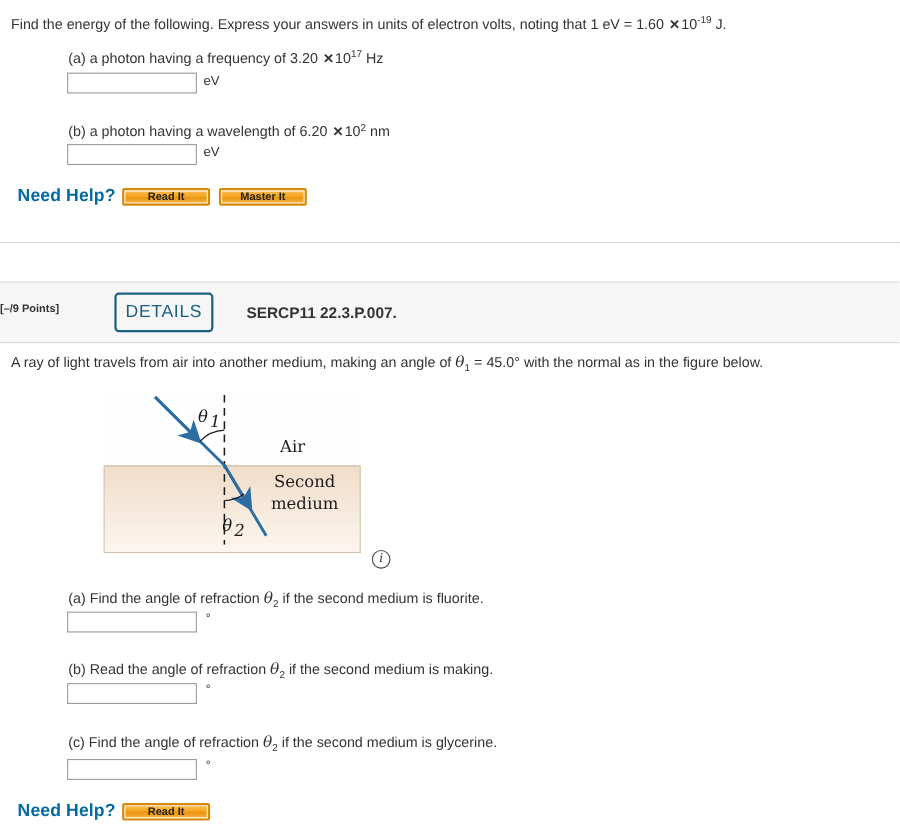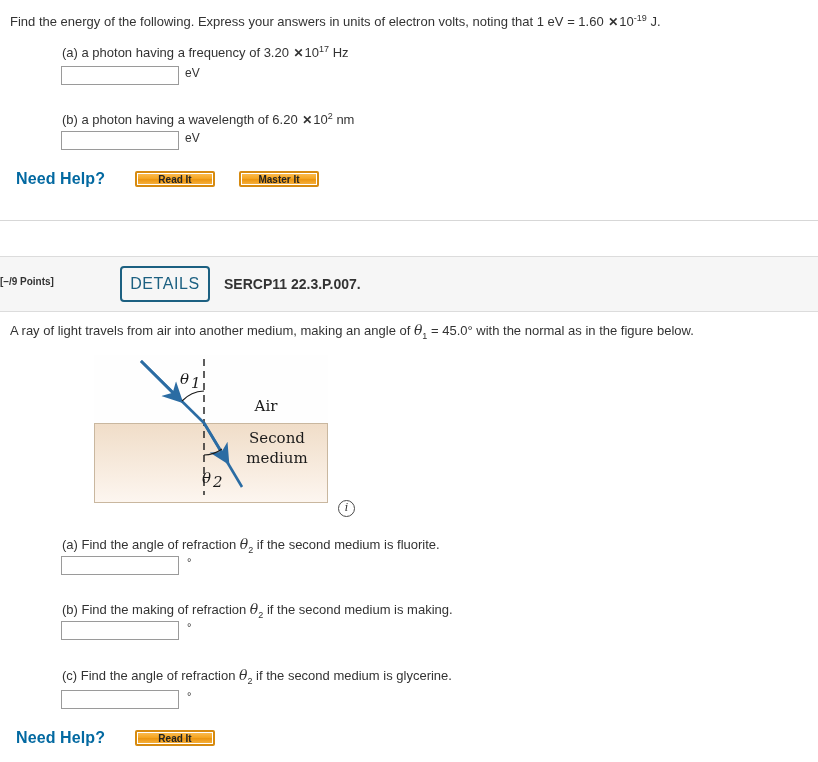--- a/index.html
+++ b/index.html
@@ -93,37 +93,37 @@
     display: flex;
     align-items: center;
   }
   .need-help-label {
     font-size: 16px;
     font-weight: bold;
     color: #0369a1;
     letter-spacing: 0.1px;
   }
   .help-btn {
-    margin-left: 30px;
+    margin-left: 6px;
     width: 80px;
     height: 16px;
     border: 2px solid #d68a10;
     border-radius: 2px;
     background: linear-gradient(to bottom, #fcbe56 0%, #f5a623 45%, #eb9511 55%, #f7b442 100%);
     box-shadow: inset 0 0 0 1px #ffffff;
     font-family: "Liberation Sans", sans-serif;
     font-size: 10px;
     font-weight: bold;
     color: #222222;
     line-height: 14px;
     text-align: center;
     cursor: pointer;
     padding: 0;
   }
-  .help-btn + .help-btn { margin-left: 24px; }
+  .help-btn + .help-btn { margin-left: 8px; }
 
   
   .rule {
     position: absolute;
     left: 0;
     width: 818px;
     height: 1px;
     background: #d7d7d7;
   }
   .section-band {
@@ -228,21 +228,21 @@
     <button class="help-btn">Master It</button>
   </div>
 </div>
 
 <div class="rule" style="top:220px;"></div>
 
 <div class="section-band" style="top:256px; height:54px;"></div>
 
 <div class="points-label" style="left:0px; top:276px;">[–/9 Points]</div>
 
-<button class="details-btn" style="left:120px; top:266px; width:90px; height:36px;">DETAILS</button>
+<button class="details-btn" style="left:104px; top:266px; width:90px; height:36px;">DETAILS</button>
 
 <div class="problem-code" style="left:224px; top:276px;">SERCP11 22.3.P.007.</div>
 
 <div class="prompt-line" style="left:10px; top:322px;">
   <span>A ray of light travels from air into another medium, making an angle of </span><span class="theta">θ</span><span class="sub">1</span><span> = 45.0° with the normal as in the figure below.</span>
 </div>
 
 <svg id="refraction-figure" viewBox="0 0 234 148">
   <defs>
     <linearGradient id="mediumGrad" x1="0" y1="0" x2="0" y2="1">
@@ -287,21 +287,21 @@
 
 <div class="part-label" style="left:62px; top:536px;">
   <span>(a) Find the angle of refraction </span><span class="theta">θ</span><span class="sub">2</span><span> if the second medium is </span><span>fluorite</span><span>.</span>
 </div>
 <div class="answer-row" style="left:61px; top:556px;">
   <input class="ans-input" type="text" value="" style="">
   <span class="deg-unit">°</span>
 </div>
 
 <div class="part-label" style="left:62px; top:601px;">
-  <span>(b) Find the making of refraction </span><span class="theta">θ</span><span class="sub">2</span><span> if the second medium is </span><span>making</span><span>.</span>
+  <span>(b) Read the angle of refraction </span><span class="theta">θ</span><span class="sub">2</span><span> if the second medium is </span><span>making</span><span>.</span>
 </div>
 <div class="answer-row" style="left:61px; top:621px;">
   <input class="ans-input" type="text" value="" style="">
   <span class="deg-unit">°</span>
 </div>
 
 <div class="part-label" style="left:62px; top:667px;">
   <span>(c) Find the angle of refraction </span><span class="theta">θ</span><span class="sub">2</span><span> if the second medium is </span><span>glycerine</span><span>.</span>
 </div>
 <div class="answer-row" style="left:61px; top:690px;">

